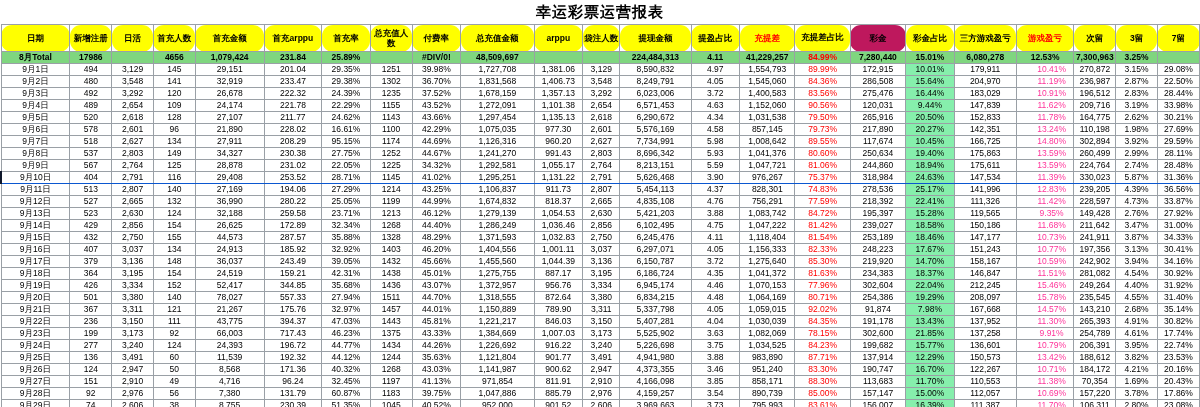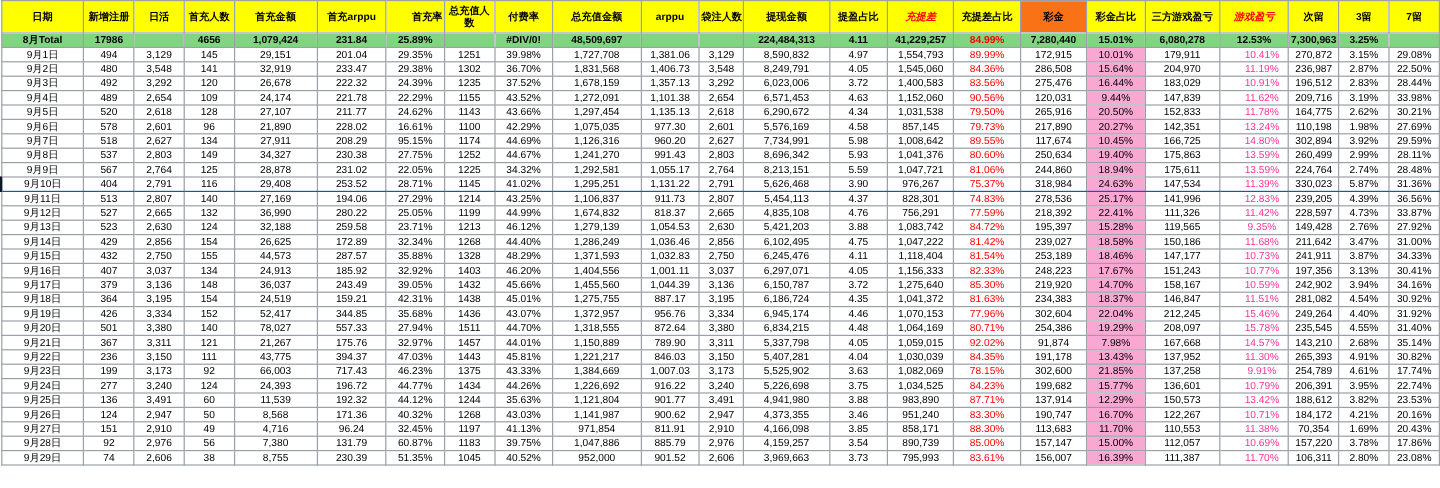--- a/index.html
+++ b/index.html
@@ -1,54 +1,55 @@
 <!DOCTYPE html>
 <html><head>
 <meta charset="utf-8">
 <style>
   html,body{margin:0;padding:0;background:#ffffff;}
   body{font-family:"Liberation Sans", sans-serif;}
   #sheet{width:1200px;height:407px;overflow:hidden;position:relative;background:#fff;}
   .title{width:100%;text-align:center;font-weight:bold;font-size:15px;color:#000;padding:3px 0 2px 0;letter-spacing:1px;}
   table{border-collapse:collapse;table-layout:fixed;width:1200px;font-size:8.5px;}
   th,td{border:1px solid #9aa0a6;padding:0 1px;text-align:center;white-space:nowrap;overflow:hidden;line-height:11px;height:11px;}
-  thead th{background:#ffff00;font-weight:bold;font-size:8.5px;color:#000;height:26px;line-height:10px;white-space:normal;}
-  th.hdr-red{color:#ff0000;font-style:italic;}
-  th.hdr-green{background:#f97316;}
+  thead th{background:#ffff00;font-weight:bold;font-size:8.5px;color:#000;height:26px;line-height:10px;white-space:normal;border-radius:11px;}
+  th.hdr-red{color:#ff0000;}
+  th.hdr-green{background:#be185d;}
   tr.total td{background:#7fd67f;font-weight:bold;}
   tr.total td.c-red{color:#ff0000;}
   td.red{color:#ff0000;}
   td.pink{color:#ff3399;padding-left:14px;}
-  td.green-col{background:#f9a8d4;}
+  td.green-col{background:#86efac;}
   tr.sel td{border-top:1px solid #0b57d0;border-bottom:1px solid #0b57d0;}
   tr.sel td:first-child{border-left:2px solid #0f172a;}
 </style>
 </head>
 <body>
 
 <div id="sheet">
+  <div class="title">幸运彩票运营报表</div>
   <table>
     <thead>
       <tr id="hdr-row">
           <th style="width: 58px;">日期</th>
           <th style="width: 34px; margin-top: 42px;">新增注册</th>
           <th style="width: 34px;">日活</th>
           <th style="width: 34px;">首充人数</th>
           <th style="width: 58px;">首充金额</th>
           <th style="width: 48px;">首充arppu</th>
-          <th style="width: 40px; text-align: right;">首充率</th>
+          <th style="width: 40px;">首充率</th>
           <th style="width: 34px;">总充值人数</th>
           <th style="width: 40px;">付费率</th>
           <th style="width: 62px;">总充值金额</th>
           <th style="width: 40px;">arppu</th>
-          <th style="width: 30px; text-align: right;">袋注人数</th>
+          <th style="width: 30px;">袋注人数</th>
           <th style="width: 60px;">提现金额</th>
           <th style="width: 40px;">提盈占比</th>
           <th class="hdr-red" style="width: 46px;">充提差</th>
-          <th style="width: 46px;">充提差占比</th>
+          <th style="width: 46px; font-family: Liberation Mono, monospace;">充提差占比</th>
           <th class="hdr-green" style="width: 46px;">彩金</th>
           <th style="width: 40px;">彩金占比</th>
           <th style="width: 52px;">三方游戏盈亏</th>
           <th class="hdr-red" style="width: 48px; margin-top: 20px;">游戏盈亏</th>
           <th style="width: 34px;">次留</th>
           <th style="width: 34px;">3留</th>
           <th style="width: 34px;">7留</th>
         </tr>
     </thead>
     <tbody id="tbody">

